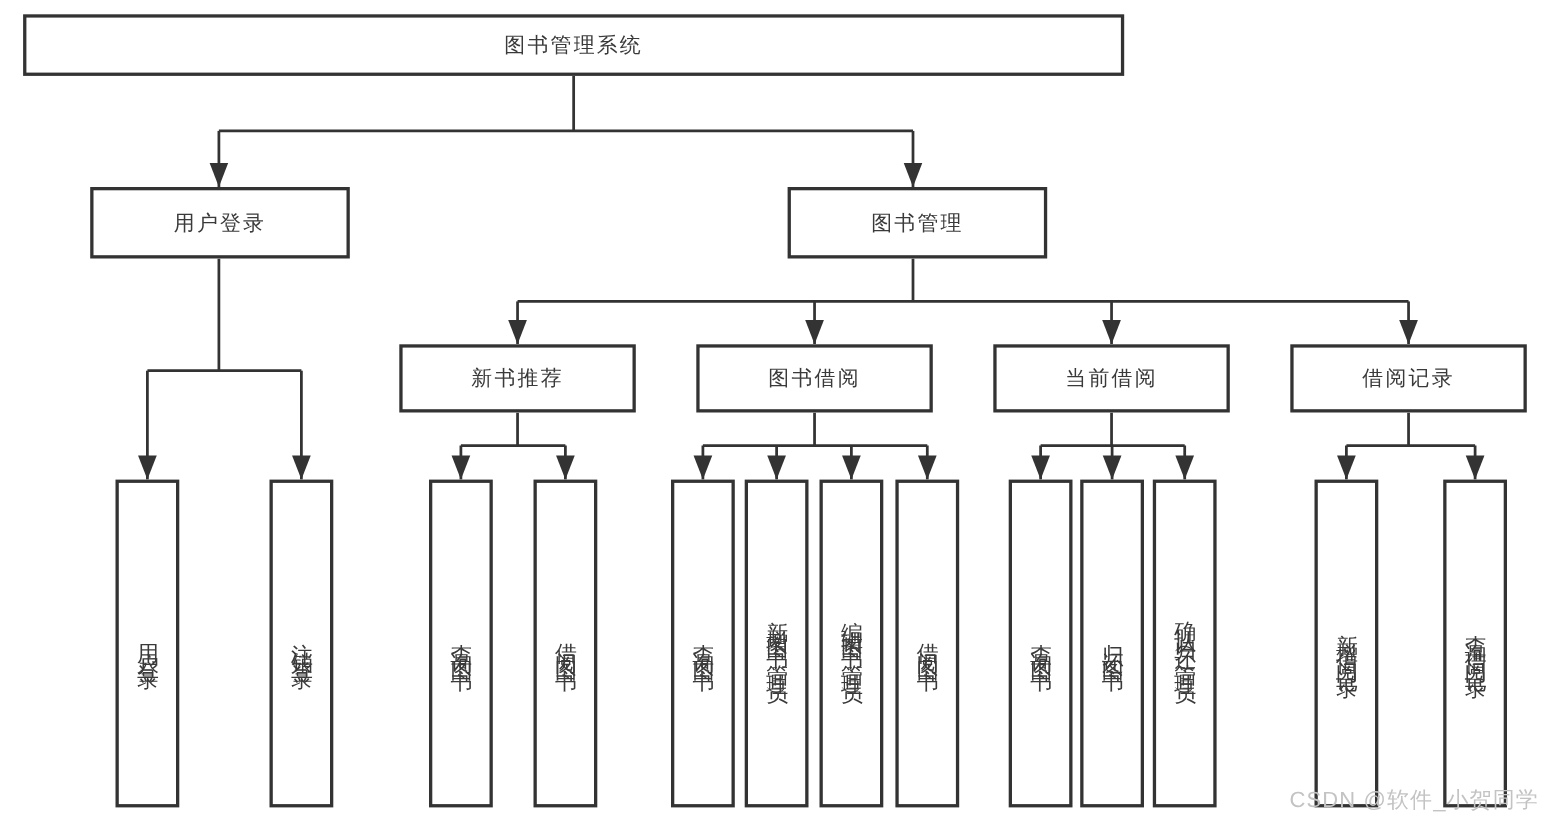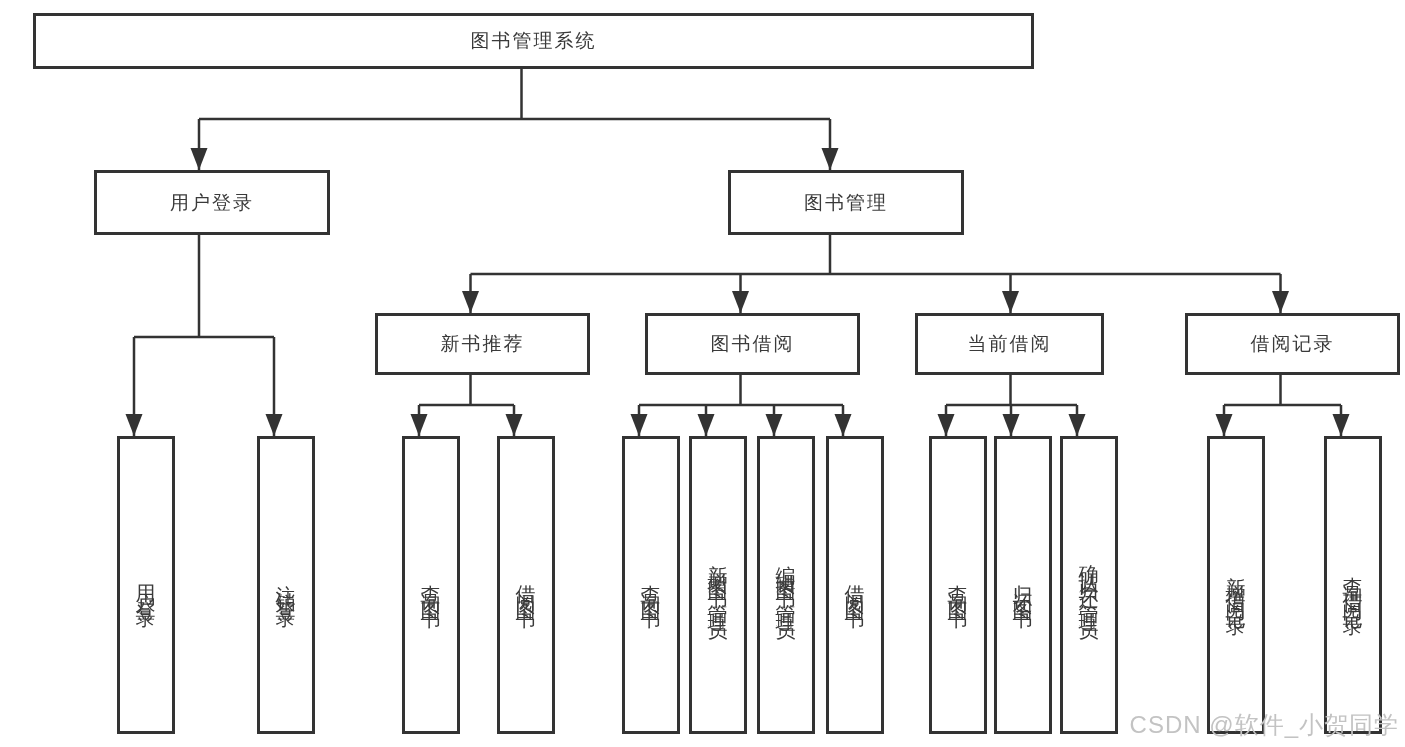--- a/index.html
+++ b/index.html
@@ -19,39 +19,38 @@
   .box, .vbox {
     position: absolute;
     background: #ffffff;
     border: 3px solid #333333;
     box-sizing: border-box;
     display: flex;
     align-items: center;
     justify-content: center;
     color: #3a3a3a;
     text-align: right;
-    margin-left: 12px;
   }
   .box {
     font-size: 19px;
     letter-spacing: 2px;
   }
   .vbox {
     writing-mode: vertical-lr;
     text-orientation: mixed;
     font-size: 20px;
     letter-spacing: 8px;
     line-height: 1;
     padding: 6px 0;
   }
   .watermark {
     position: absolute;
     right: 6px;
     bottom: 6px;
-    font-size: 24px;
+    font-size: 20px;
     color: #c3c3c3;
     letter-spacing: 1px;
     white-space: nowrap;
   }
 </style>
 </head>
 <body>
 
 <div id="canvas">
 
@@ -98,21 +97,21 @@
     </g>
   </svg>
 
   <div class="box" style="left:21px; top:13px; width:1001px; height:56px;">图书管理系统</div>
 
   <div class="box" style="left:82px; top:170px; width:236px; height:65px;">用户登录</div>
   <div class="box" style="left:716px; top:170px; width:236px; height:65px;">图书管理</div>
 
   <div class="box" style="left:363px; top:313px; width:215px; height:62px;">新书推荐</div>
   <div class="box" style="left:633px; top:313px; width:215px; height:62px;">图书借阅</div>
-  <div class="box" style="left:903px; top:313px; width:189px; height:62px;">当前借阅</div>
+  <div class="box" style="left:903px; top:313px; width:215px; height:62px;">当前借阅</div>
   <div class="box" style="left:1173px; top:313px; width:215px; height:62px;">借阅记录</div>
 
   <div class="vbox" style="left:105px; top:436px; width:58px; height:298px;">用户登录</div>
   <div class="vbox" style="left:245px; top:436px; width:58px; height:298px;">注销登录</div>
 
   <div class="vbox" style="left:390px; top:436px; width:58px; height:298px;">查询图书</div>
   <div class="vbox" style="left:485px; top:436px; width:58px; height:298px;">借阅图书</div>
 
   <div class="vbox" style="left:610px; top:436px; width:58px; height:298px;">查询图书</div>
   <div class="vbox" style="left:677px; top:436px; width:58px; height:298px;">新增图书（管理员）</div>

